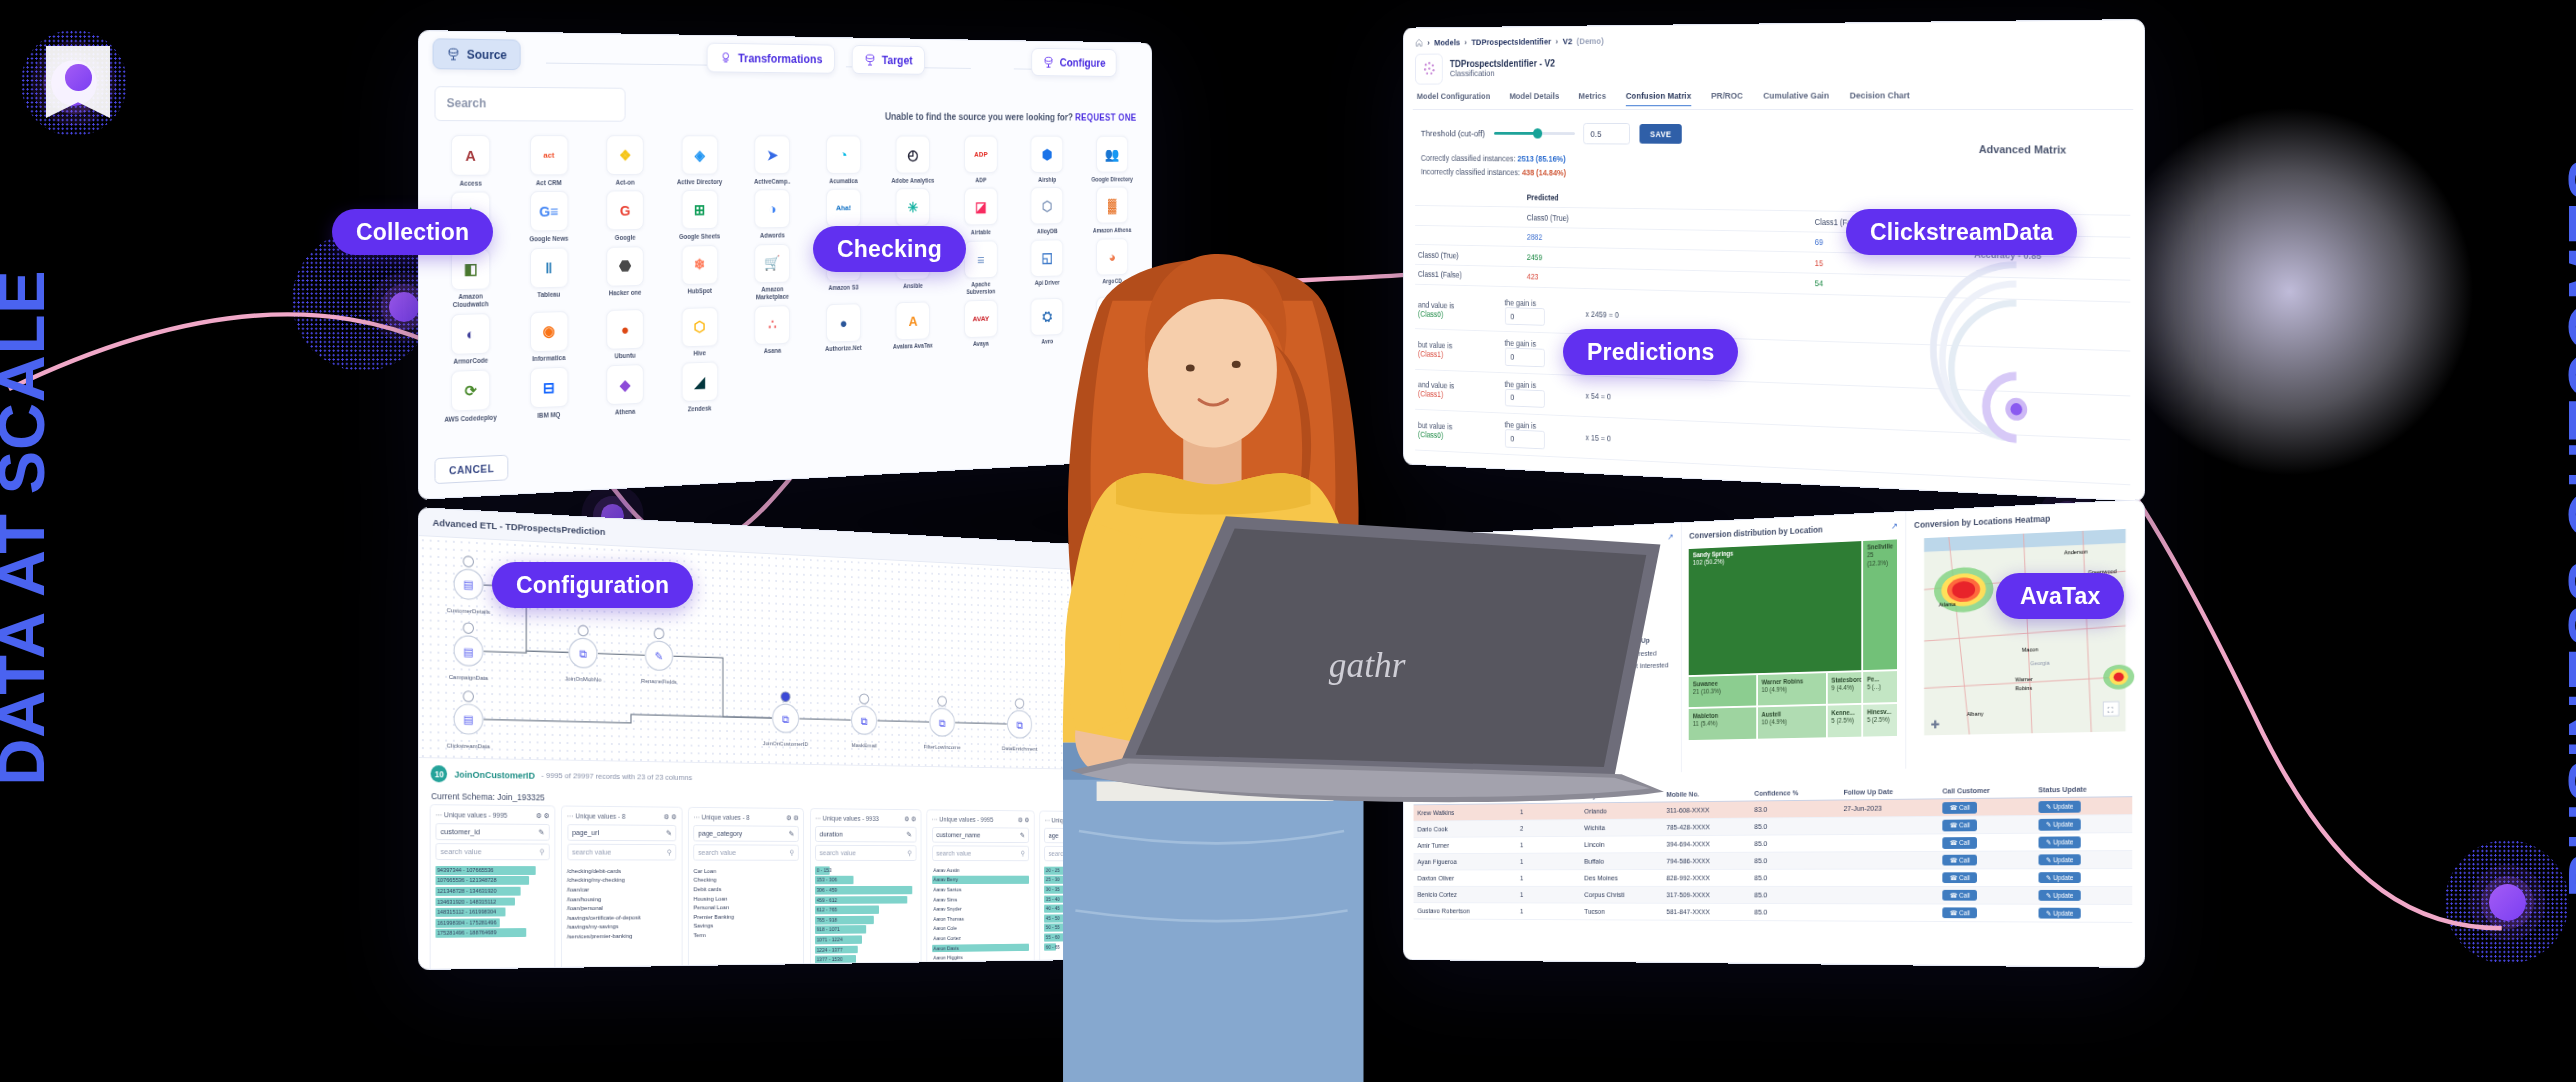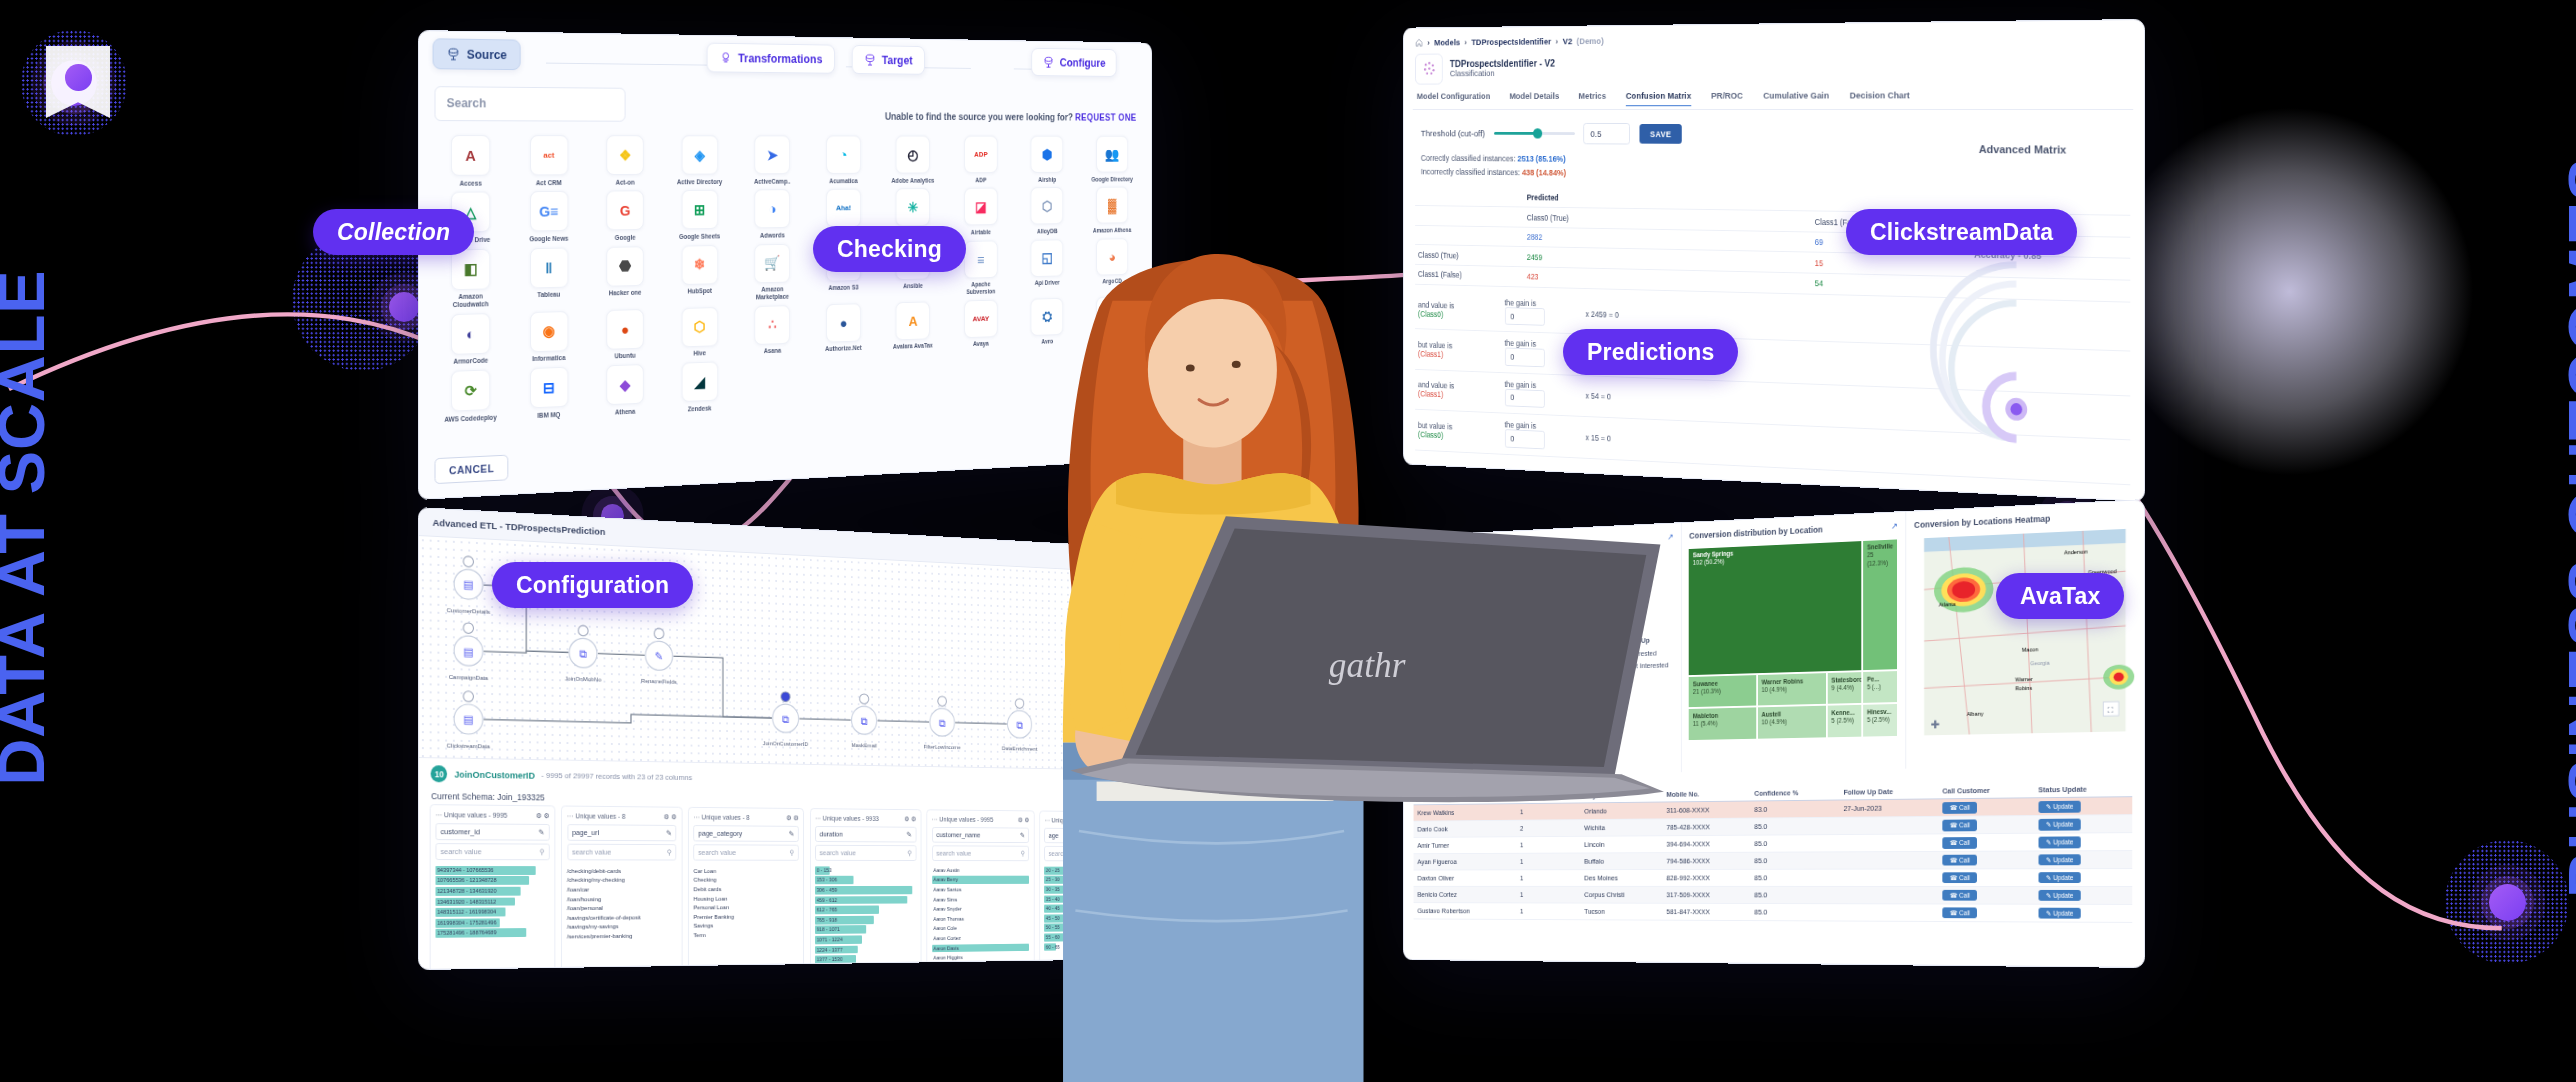--- a/index.html
+++ b/index.html
@@ -1249,19 +1249,19 @@
 </svg>
 
 <svg id="laptop" viewBox="0 0 760 360">
   <path d="M118 300 L236 24 L728 56 L676 318 Z" fill="#6e6d7a"></path>
   <path d="M134 294 L246 38 L712 68 L664 308 Z" fill="#57565f"></path>
   <text x="396" y="206" font-family="Liberation Serif, serif" font-size="40" fill="#cfced6" font-style="italic" text-anchor="middle">gathr</text>
   <path d="M60 312 L120 298 L684 316 L732 336 C600 356 180 352 60 312 Z" fill="#8b8a95"></path>
   <path d="M72 316 L126 304 L676 320 L716 332 C596 348 186 346 72 316 Z" fill="#a3a2ad"></path>
 </svg>
 
-<div class="pill" style="left:313px;top:209px;font-style:italic;">Collection</div>
+<div class="pill" style="left:332px;top:209px;">Collection</div>
 <div class="pill" style="left:813px;top:226px;">Checking</div>
 <div class="pill" style="left:1563px;top:329px;">Predictions</div>
 <div class="pill" style="left:1846px;top:209px;">ClickstreamData</div>
 <div class="pill" style="left:492px;top:562px;">Configuration</div>
 <div class="pill" style="left:1996px;top:573px;">AvaTax</div>
 
 
 </body></html>

